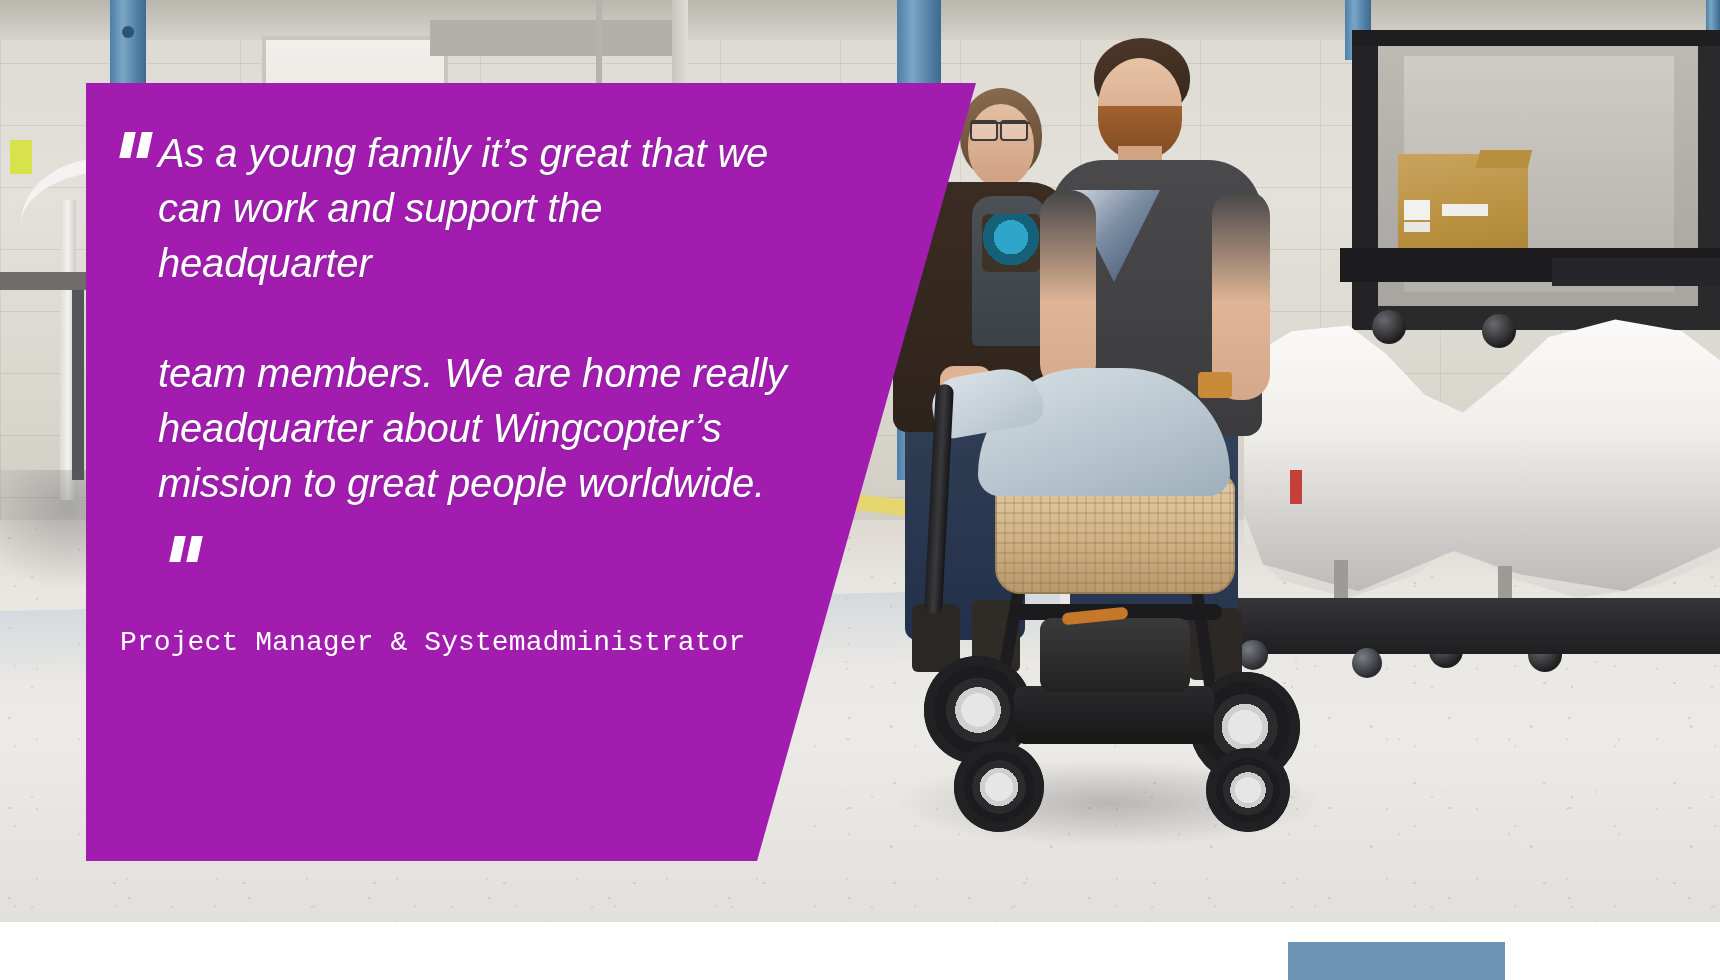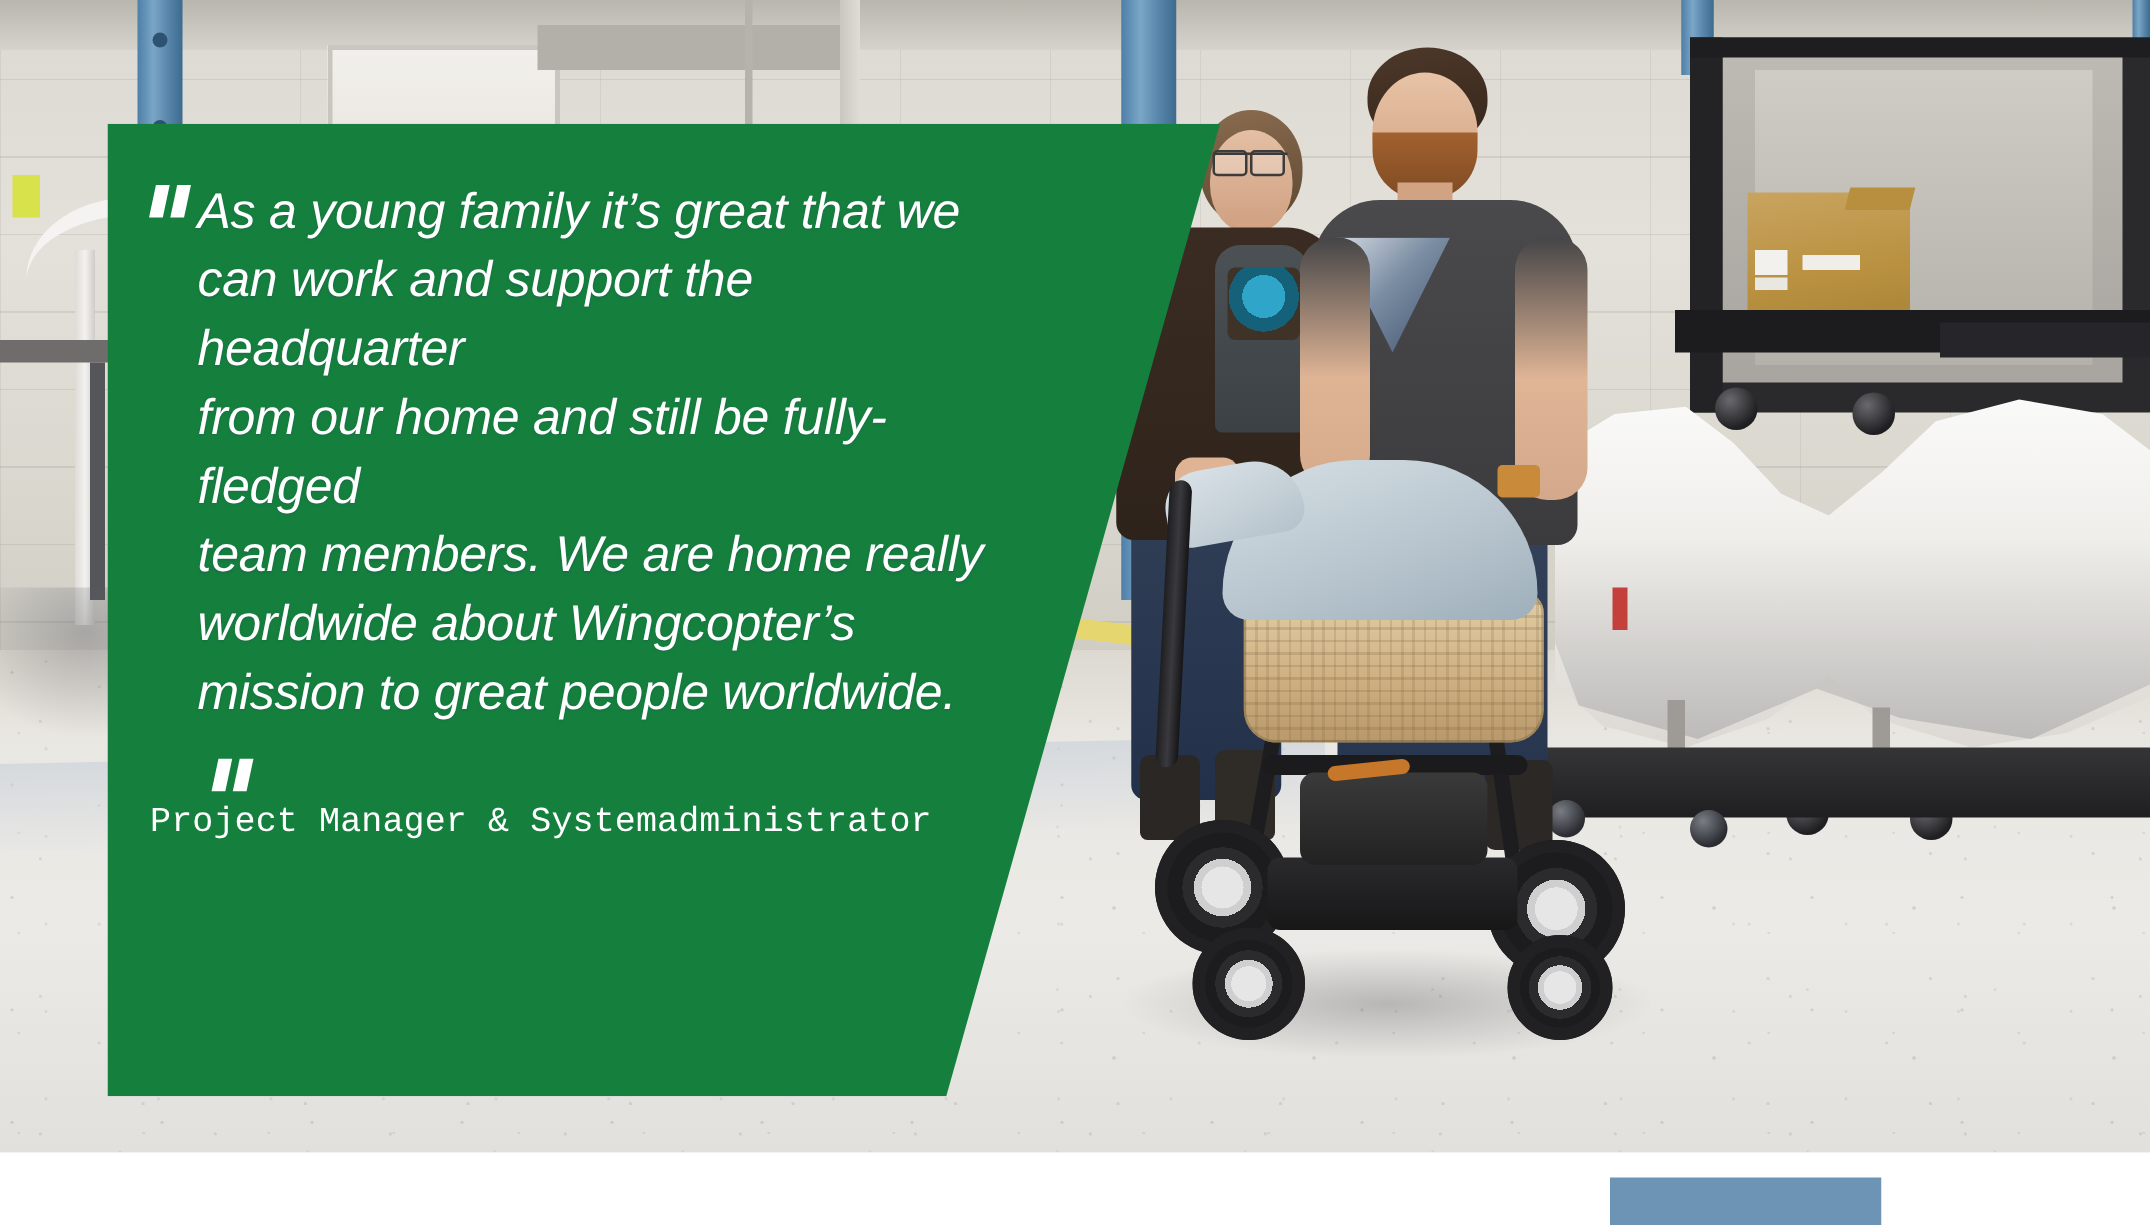--- a/index.html
+++ b/index.html
@@ -507,25 +507,25 @@
     background: #1d1d1f; transform: rotate(-8deg); border-radius: 6px;
   }
   .pram-shadow {
     position: absolute; left: 900px; top: 760px; width: 420px; height: 86px;
     background: radial-gradient(ellipse at 50% 50%, rgba(70,72,80,.30), rgba(70,72,80,0) 72%);
   }
 
   
   .quote-panel {
     position: absolute;
-    left: 0; top: 16px;
+    left: 0; top: 0;
     width: 1000px;
     height: 900px;
     clip-path: polygon(86px 83px, 976px 83px, 757px 861px, 86px 861px);
-    background: #15803d;
+    background: #a21caf;
   }
   .quote-content {
     position: absolute;
     left: 120px;
     top: 126px;
     width: 690px;
   }
   .quote-text {
     position: relative;
     color: #ffffff;
@@ -730,23 +730,23 @@
 
   <div class="quote-panel">
 
     <div class="quote-content">
       <p class="quote-text">
         <span class="qmark qmark-open">
             <i></i>
             <i></i>
           </span><span>As a young family it’s great that we</span><br>
         <span>can work and support the headquarter</span><br>
-        <span>from our home and still be fully-fledged</span><br>
+        <br>
         <span>team members. We are home really</span><br>
-        <span>worldwide about Wingcopter’s</span><br>
+        <span>headquarter about Wingcopter’s</span><br>
         <span>mission to great people worldwide.</span><span class="qmark qmark-close"><i></i><i></i></span>
       </p>
     </div>
 
     <div class="attrib">
       <p class="attrib-role">Project Manager &amp; Systemadministrator</p>
     </div>
   </div>
 
   <div class="bottom-band"></div>

